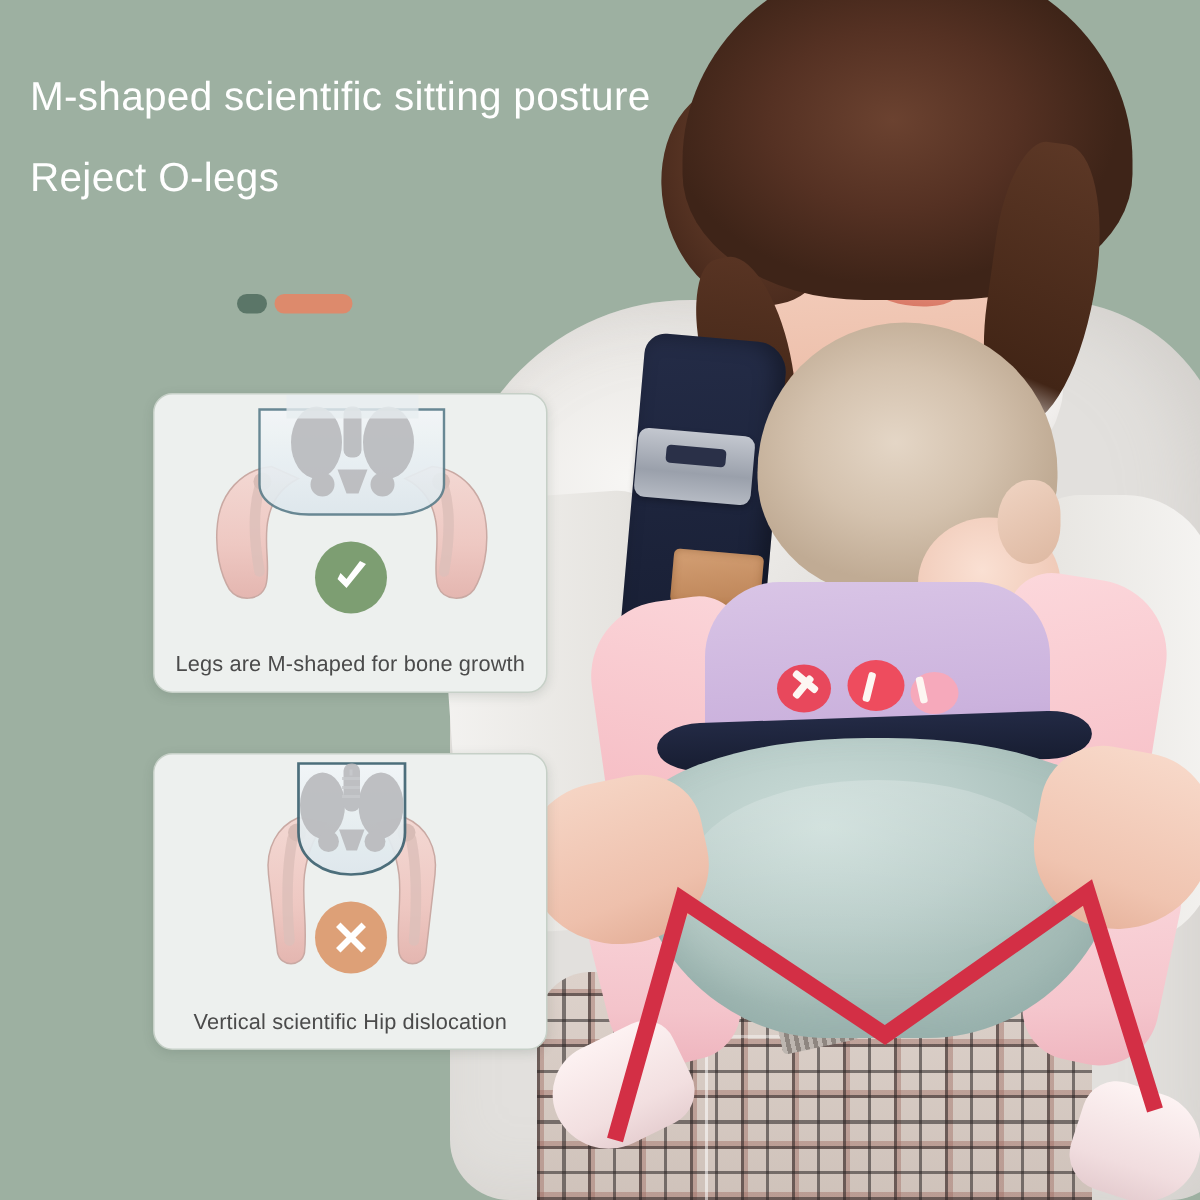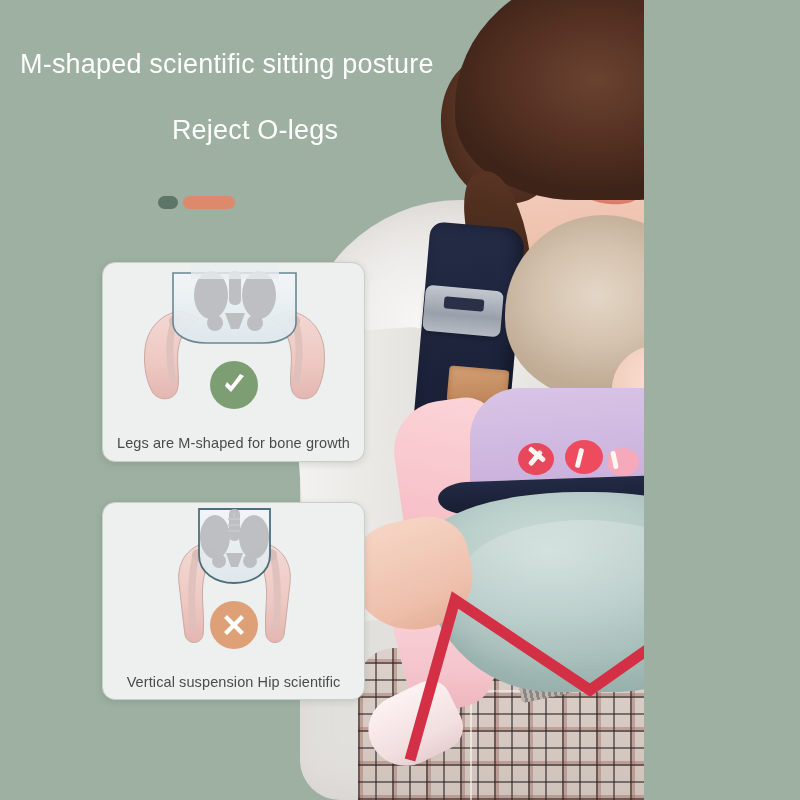--- a/index.html
+++ b/index.html
@@ -5,21 +5,21 @@
 <style>
   * { margin:0; padding:0; box-sizing:border-box; }
   html,body { width:800px; height:800px; overflow:hidden; }
   body {
     font-family:"Liberation Sans", sans-serif;
     background:#9db0a1;
     position:relative;
   }
   #stage {
     position:absolute; inset:0;
-    width:644px; height:800px;
+    width:800px; height:800px;
     background:#9db0a1;
     overflow:hidden;
     text-decoration:underline;
   }
 
   
   .photo { position:absolute; }
 
   
   .blouse {
@@ -300,21 +300,21 @@
   
   .headline { position:absolute; left:20px; top:50px; width:470px; }
   .headline .line {
     color:#ffffff;
     font-size:27px;
     font-weight:400;
     line-height:1.05;
     letter-spacing:.2px;
     white-space:nowrap;
   }
-  .headline .line2 { margin-top:38px;text-align:center; }
+  .headline .line2 { margin-top:26px; }
 
   .pips {
     position:absolute; left:158px; top:196px;
     display:flex; align-items:center; gap:5px;
   }
   .pip-dot {
     width:20px; height:13px;
     background:#5b7668;
     border-radius:7px;
   }
@@ -530,16 +530,16 @@
           <line x1="125" y1="22" x2="137" y2="22"></line>
           <line x1="125" y1="28" x2="137" y2="28"></line>
         </g>
       </svg>
       <div class="badge badge-bad" style="background: rgb(221, 160, 119);">
         <svg width="28" height="28" viewBox="0 0 28 28">
           <path d="M7,4 L14,11 L21,4 L24,7 L17,14 L24,21 L21,24 L14,17 L7,24 L4,21 L11,14 L4,7 Z" fill="#ffffff"></path>
         </svg>
       </div>
     </div>
-    <div class="card-caption">Vertical suspension Hip scientific</div>
+    <div class="card-caption">Vertical scientific Hip dislocation</div>
   </div>
 
 </div>
 
 </body></html>

